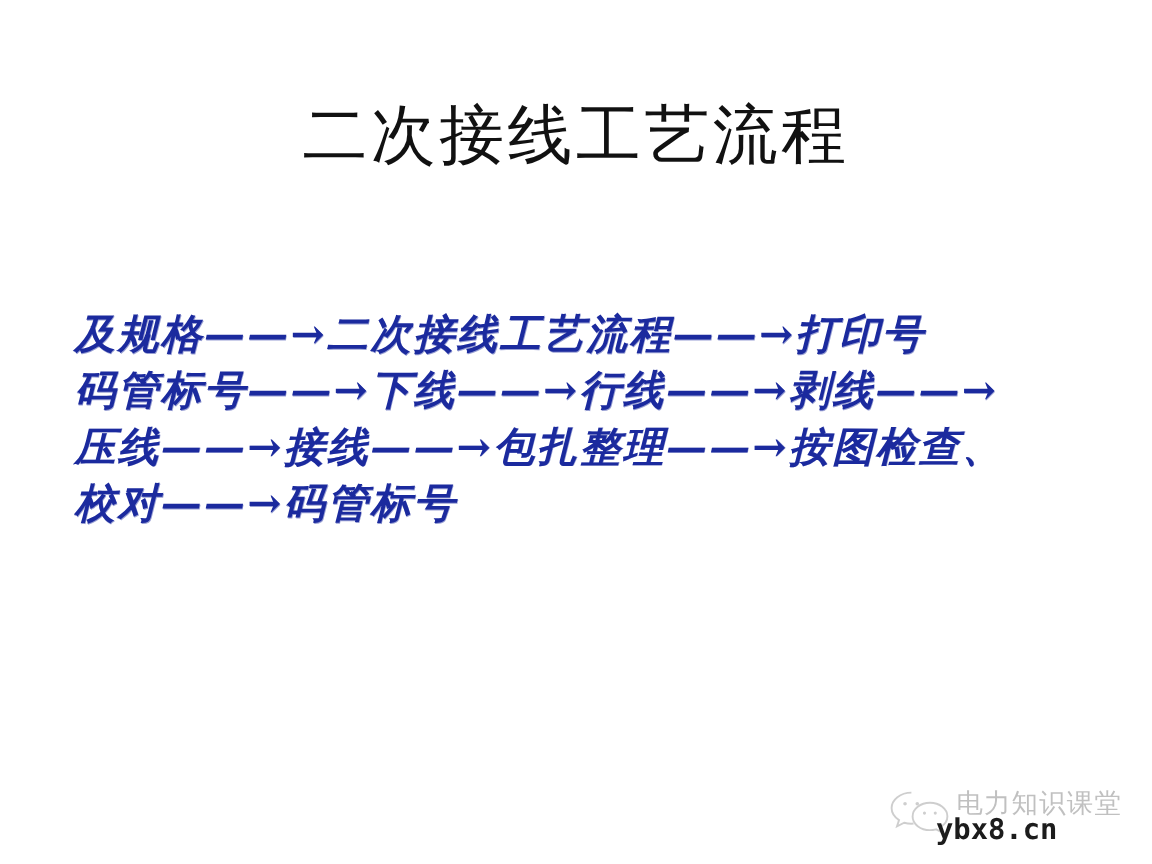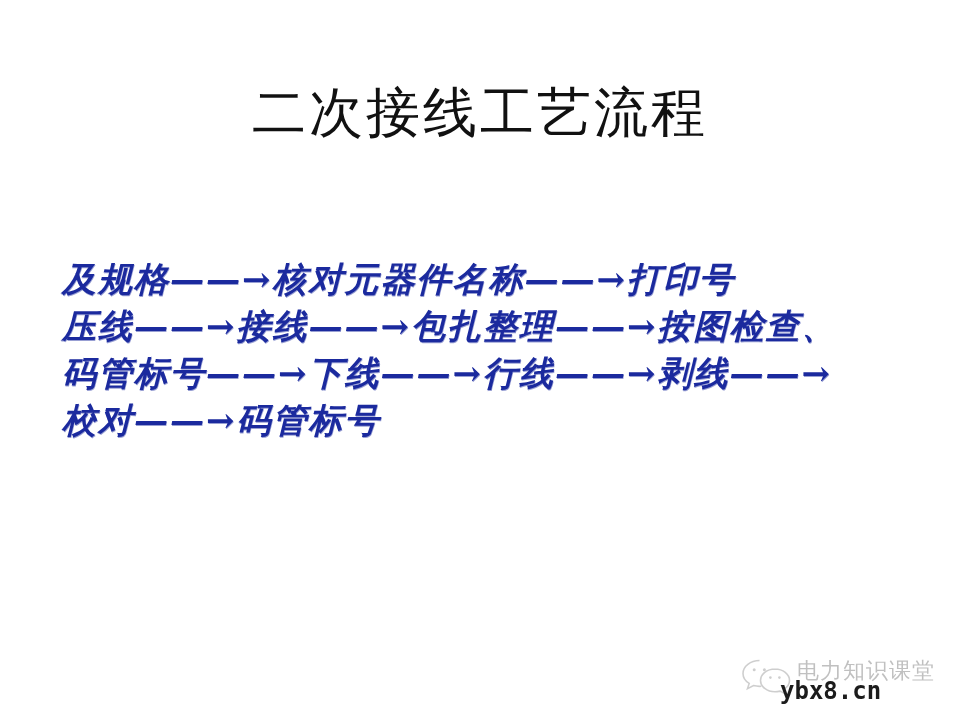--- a/index.html
+++ b/index.html
@@ -96,23 +96,23 @@
   }
 </style>
 </head>
 <body>
 
 <div id="slide">
 
   <div id="title">二次接线工艺流程</div>
 
   <div id="flow">
-    <div class="flow-line">及规格——→核对元器件名称——→打印号</div>
+    <div class="flow-line">及规格——→二次接线工艺流程——→打印号</div>
+    <div class="flow-line">码管标号——→下线——→行线——→剥线——→</div>
     <div class="flow-line">压线——→接线——→包扎整理——→按图检查、</div>
-    <div class="flow-line">码管标号——→下线——→行线——→剥线——→</div>
     <div class="flow-line">校对——→码管标号</div>
   </div>
 
   <div id="watermark">
     <div id="wm-logo">
       <svg viewBox="0 0 56 42" width="56" height="42" aria-hidden="true">
         <g fill="none" stroke="#606060" stroke-width="1.6">
           <path d="M20.5 4.5C11.4 4.5 4 10.3 4 17.4c0 4.0 2.4 7.6 6.2 10.0l-1.7 5.2 6.0-3.0c1.9 0.5 3.9 0.8 6.0 0.8 0.6 0 1.2 0 1.8-0.1"></path>
           <circle cx="15.2" cy="13.8" r="1.5" fill="#606060" stroke="none"></circle>
           <circle cx="25.4" cy="13.8" r="1.5" fill="#606060" stroke="none"></circle>

